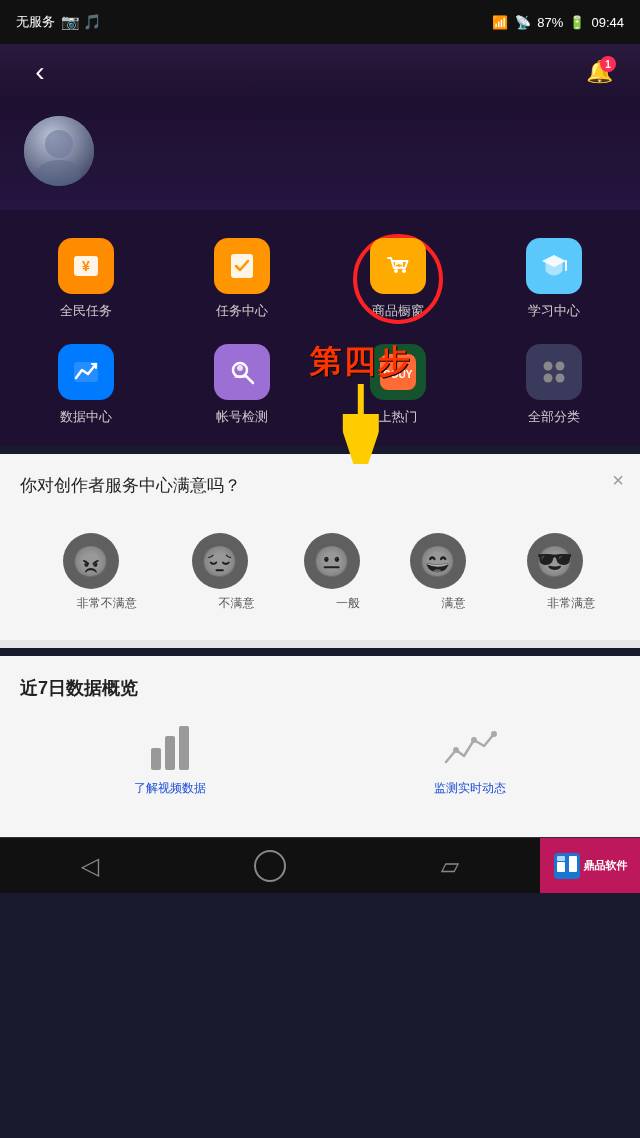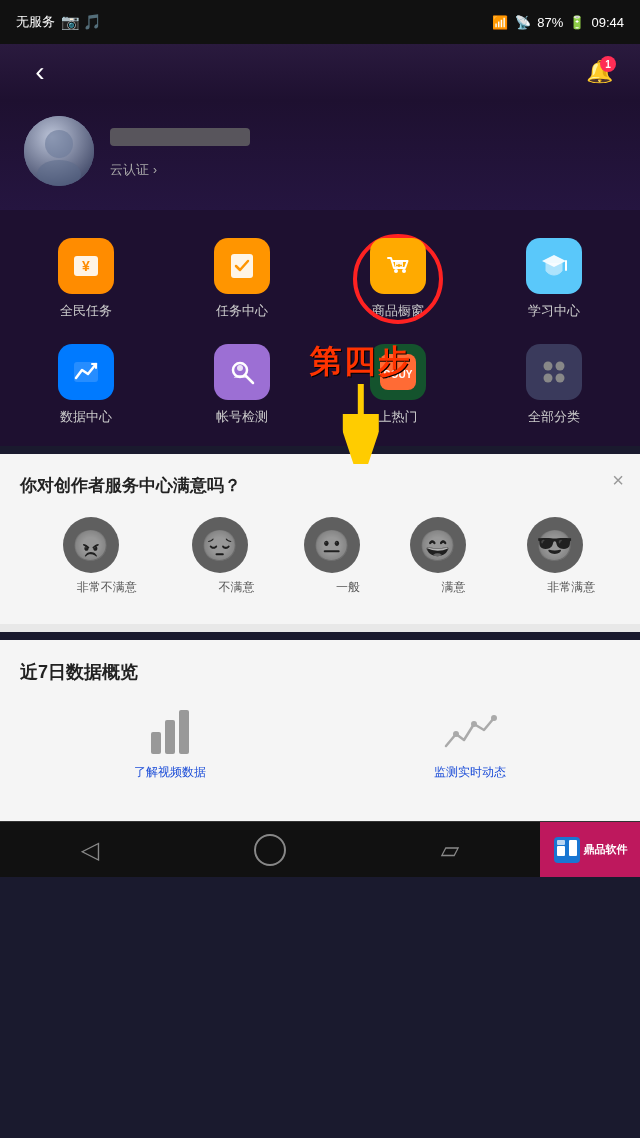--- a/index.html
+++ b/index.html
@@ -206,22 +206,22 @@
       top: 16px;
       right: 16px;
       font-size: 20px;
       color: #999;
       cursor: pointer;
       line-height: 1;
     }
     .survey-title {
       font-size: 17px;
       color: #222;
-      font-weight: 700;
-      margin-bottom: 20px;
+      font-weight: 400;
+      margin-bottom: 36px;
     }
     .survey-emojis {
       display: flex;
       justify-content: space-around;
       align-items: center;
       margin-bottom: 12px;
     }
     .emoji-item {
       display: flex;
       flex-direction: column;
@@ -358,31 +358,20 @@
             <stop offset="0%" stop-color="#bcc4d8"></stop>
             <stop offset="100%" stop-color="#4a5270"></stop>
           </radialGradient>
         </defs>
         <rect width="70" height="70" fill="url(#ag)"></rect>
         <ellipse cx="35" cy="28" rx="14" ry="14" fill="#6a7a9a" opacity="0.6"></ellipse>
         <ellipse cx="35" cy="58" rx="22" ry="14" fill="#5a6a8a" opacity="0.5"></ellipse>
       </svg>
     </div>
   </div>
-  <div class="profile-info">
-    <div class="profile-name">
-      <svg width="140" height="26">
-        <rect x="0" y="4" width="140" height="18" rx="4" fill="#666" opacity="0.8"></rect>
-      </svg>
-    </div>
-    <div class="profile-verify">
-      <span>云认证</span>
-      <span class="verify-arrow">›</span>
-    </div>
-  </div>
 </div>
 
 <div style="position:relative; background:#1e1030;">
   <div class="step-annotation">
     <span class="step-text">第四步</span>
     <div style="display:flex;flex-direction:column;align-items:center;">
 
       <svg width="36" height="80" viewBox="0 0 36 80">
         <defs>
           <marker id="arrowhead" markerWidth="12" markerHeight="8" refX="6" refY="4" orient="auto">

